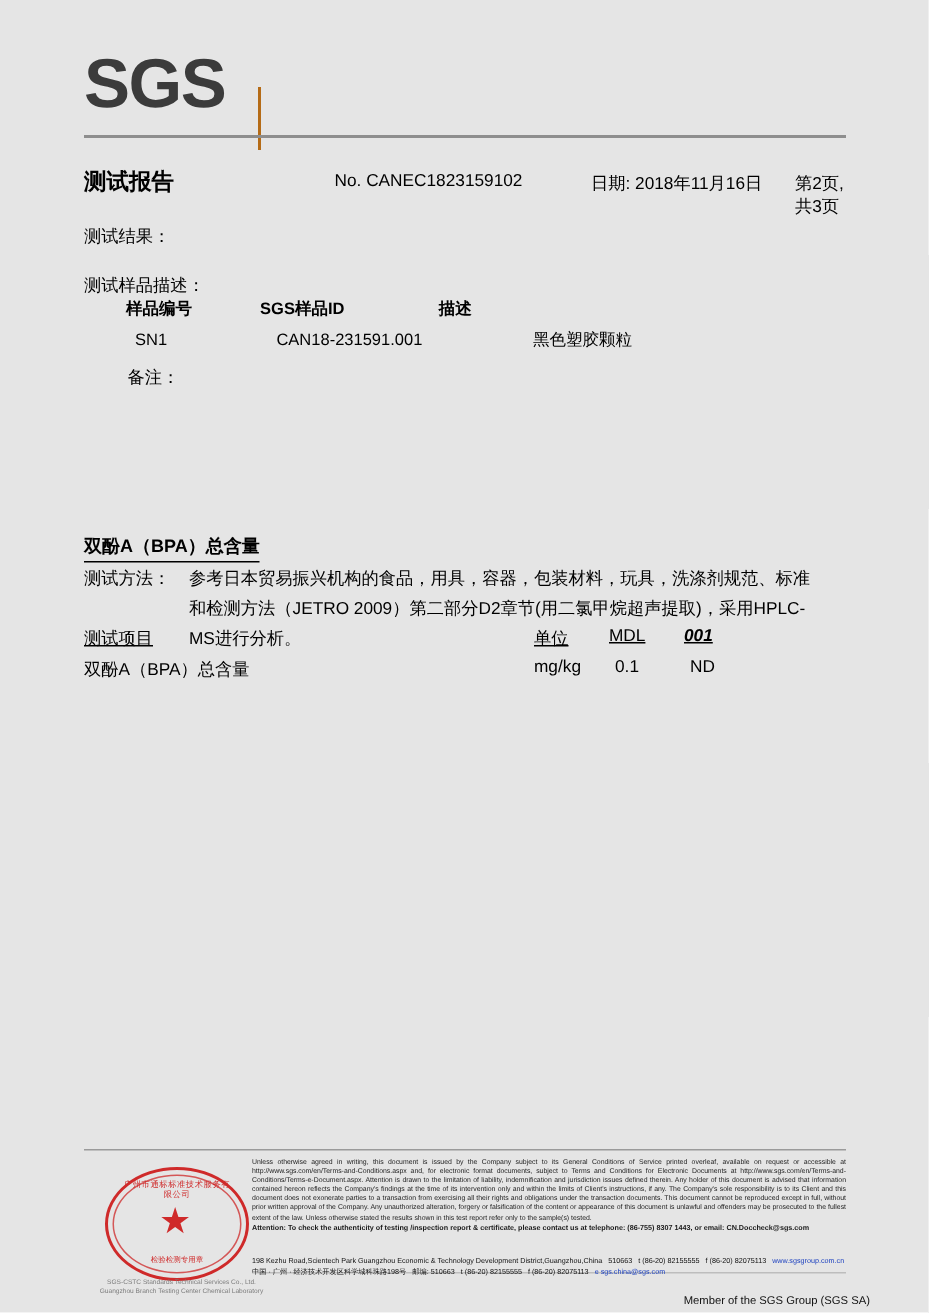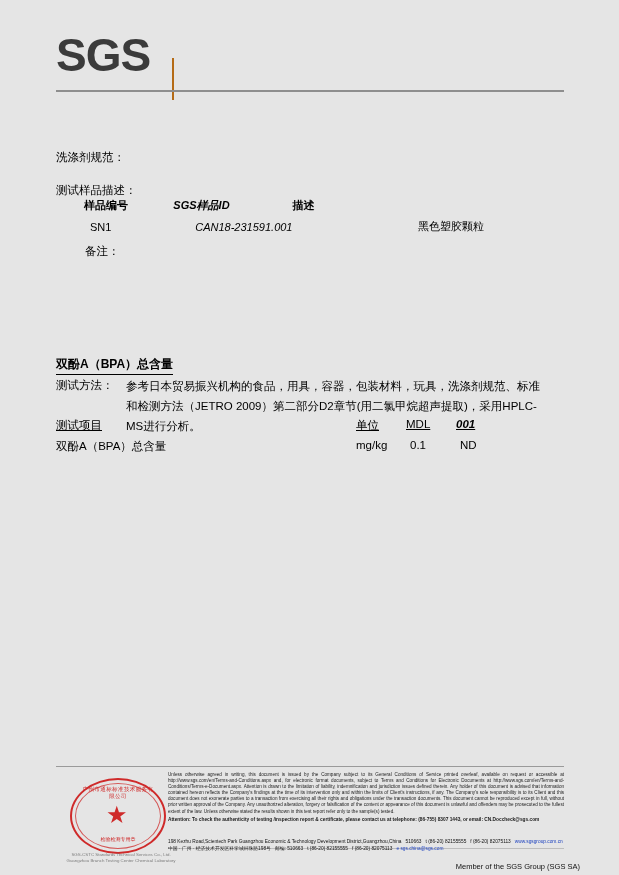--- a/index.html
+++ b/index.html
@@ -113,24 +113,24 @@
   }
   .samples-table th {
     font-weight: bold;
     text-align: left;
     padding: 0 0 6px 0;
     font-size: 11px;
   }
   .samples-table td {
     padding: 0;
     font-size: 11px;
-    text-align: right;
+    text-align: center;
   }
   .col-no   { width: 78px; }
-  .col-id   { width: 112px; font-style: italic; }
+  .col-id   { width: 112px; }
   .col-desc { width: 180px; }
   .samples-table td.col-no { text-align: left; padding-left: 6px; margin-top: 40px; }
 
   
   .notes-label {
     position: absolute;
     left: 56px;
     top: 244px;
     font-size: 11.5px;
     margin-left: 29px;
@@ -326,22 +326,28 @@
 <body>
 
 <div class="page">
 
   <div class="logo-area">
     <div class="sgs-logo">SGS</div>
     <div class="logo-rule-v"></div>
   </div>
   <div class="header-rule"></div>
 
-
-  <div class="section-label" style="left:56px; top:150px;">洗涤剂规范：</div>
+  <div class="title-row">
+    <div class="doc-title">测试报告</div>
+    <div class="report-no">No. CANEC1823159102</div>
+    <div class="report-date">日期: 2018年11月16日</div>
+    <div class="page-no">第2页,共3页</div>
+  </div>
+
+  <div class="section-label" style="left:56px; top:150px;">测试结果：</div>
 
   <div class="sample-head">测试样品描述：</div>
   <table class="samples-table">
     <thead>
       <tr>
         <th class="col-no">样品编号</th>
         <th class="col-id">SGS样品ID</th>
         <th class="col-desc">描述</th>
       </tr>
     </thead>

